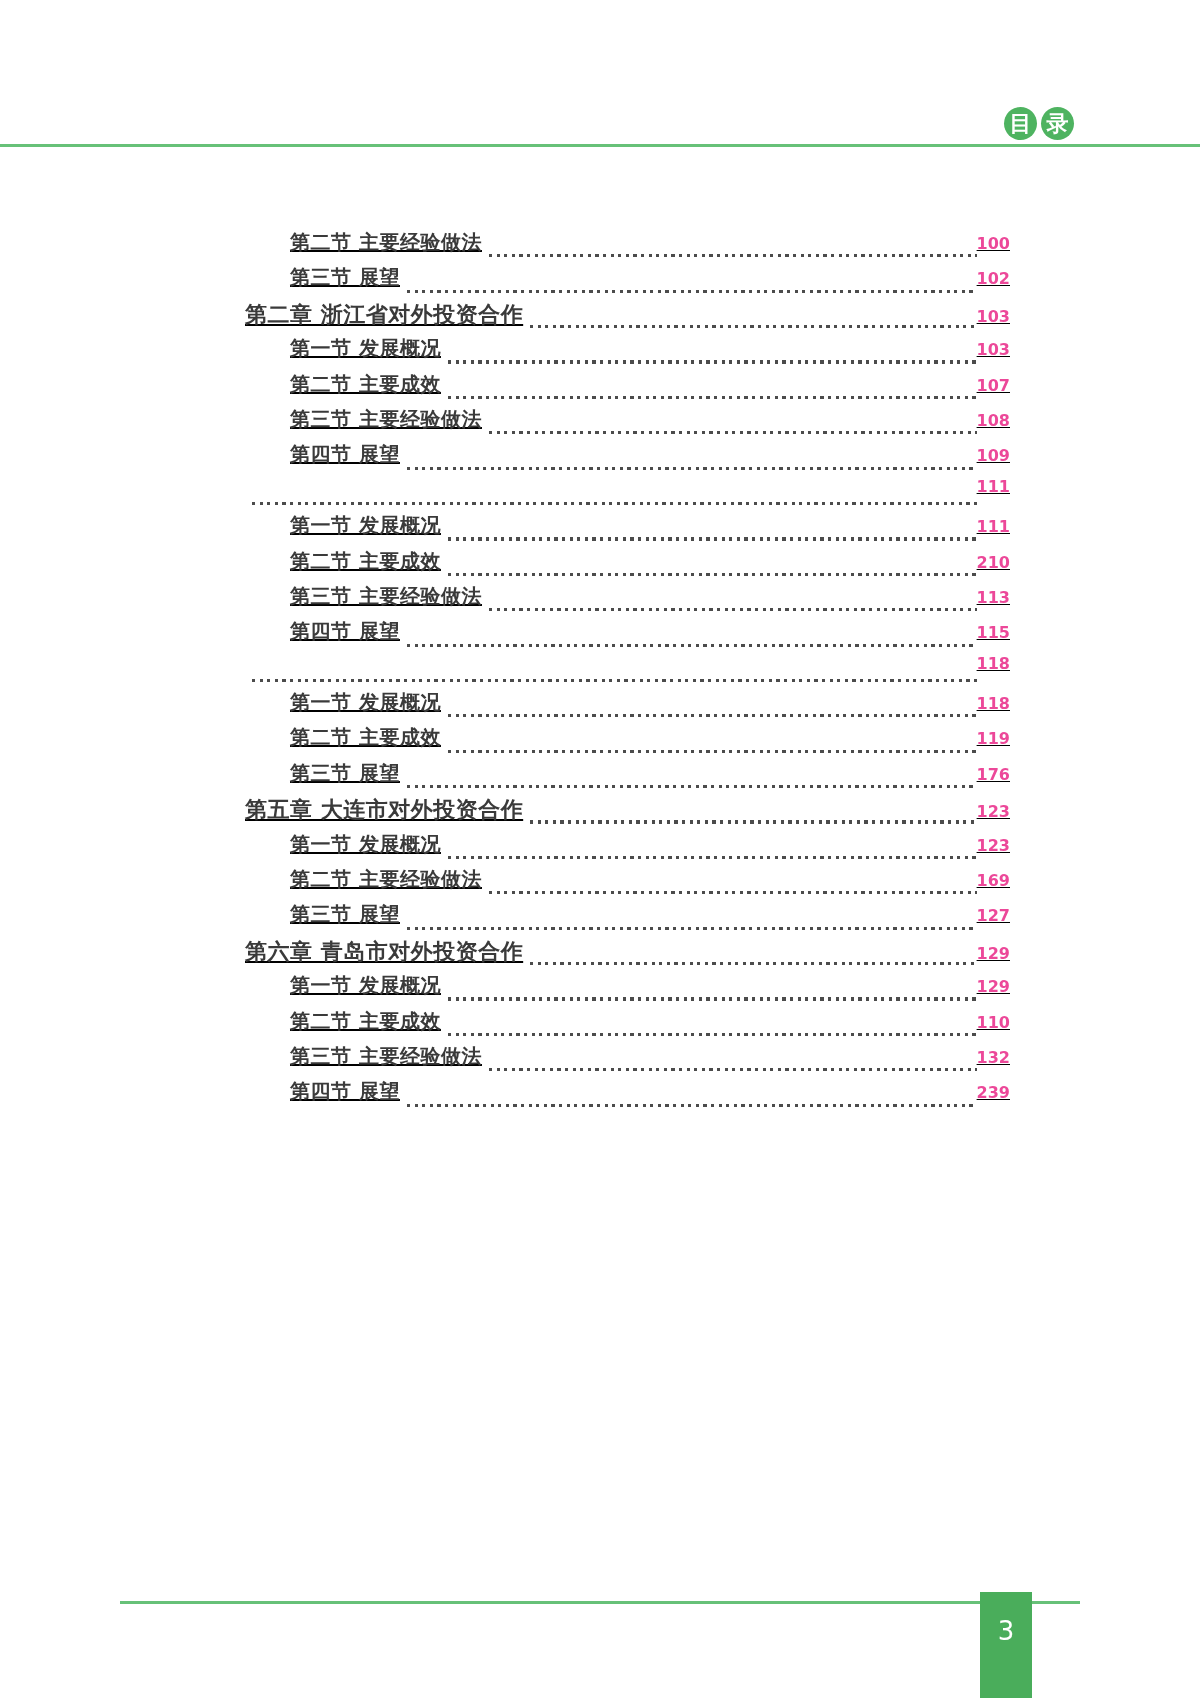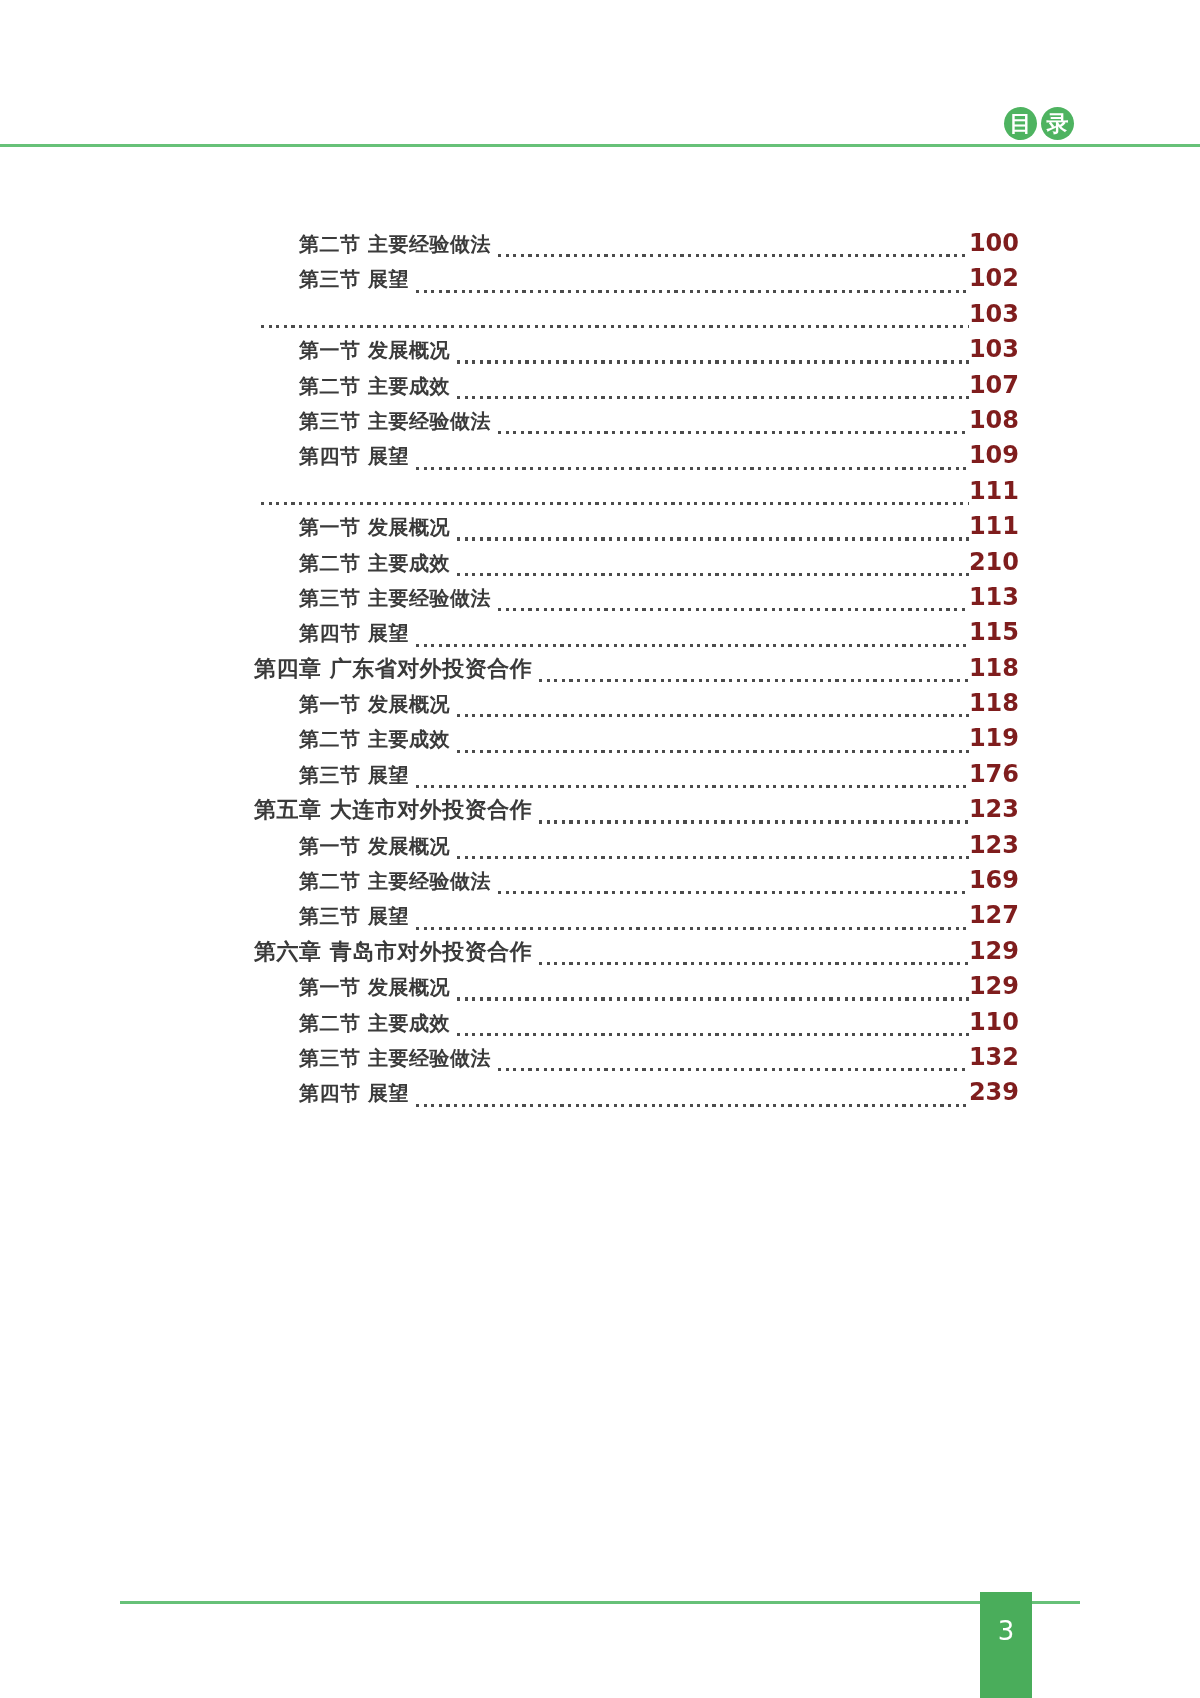--- a/index.html
+++ b/index.html
@@ -36,22 +36,23 @@
     font-weight: 700;
     line-height: 33px;
     text-align: center;
   }
   .badge.mu { left: 1004px; }
   .badge.lu { left: 1041px; }
   
   #toc {
     position: absolute;
     top: 229px;
-    left: 254px;
+    left: 245px;
     width: 765px; 
+    text-decoration: underline;
   }
   .toc-row {
     display: flex;
     align-items: baseline;
     height: 35.4px;
     color: #3a3a3a;
     font-weight: 700;
     white-space: nowrap;
   }
   .toc-row .label {
@@ -64,22 +65,22 @@
   .toc-row .leader {
     flex: 1 1 auto;
     height: 3.2px;
     align-self: flex-end;
     margin: 0 0 7px 7px;
     background-image: repeating-linear-gradient(
       to right, #4b4b4b 0px, #4b4b4b 3.2px, transparent 3.2px, transparent 7.6px);
   }
   .toc-row .pagenum {
     flex: 0 0 auto;
-    font-size: 24px;
-    color: #7f1d1d;
+    font-size: 16px;
+    color: #ec4899;
   }
   
   .bottom-rule {
     position: absolute;
     top: 1601px;
     left: 120px;
     width: 960px;
     height: 3px;
     background: #67c178;
   }
@@ -112,20 +113,21 @@
         <span class="label">第二节 主要经验做法</span>
         <span class="leader"></span>
         <span class="pagenum">100</span>
       </div>
       <div class="toc-row section">
         <span class="label">第三节 展望</span>
         <span class="leader"></span>
         <span class="pagenum">102</span>
       </div>
       <div class="toc-row chapter">
+        <span class="label">第二章 浙江省对外投资合作</span>
         <span class="leader"></span>
         <span class="pagenum">103</span>
       </div>
       <div class="toc-row section">
         <span class="label">第一节 发展概况</span>
         <span class="leader"></span>
         <span class="pagenum">103</span>
       </div>
       <div class="toc-row section">
         <span class="label">第二节 主要成效</span>
@@ -160,21 +162,20 @@
         <span class="label">第三节 主要经验做法</span>
         <span class="leader"></span>
         <span class="pagenum">113</span>
       </div>
       <div class="toc-row section">
         <span class="label">第四节 展望</span>
         <span class="leader"></span>
         <span class="pagenum">115</span>
       </div>
       <div class="toc-row chapter">
-        <span class="label">第四章 广东省对外投资合作</span>
         <span class="leader"></span>
         <span class="pagenum">118</span>
       </div>
       <div class="toc-row section">
         <span class="label">第一节 发展概况</span>
         <span class="leader"></span>
         <span class="pagenum">118</span>
       </div>
       <div class="toc-row section">
         <span class="label">第二节 主要成效</span>

